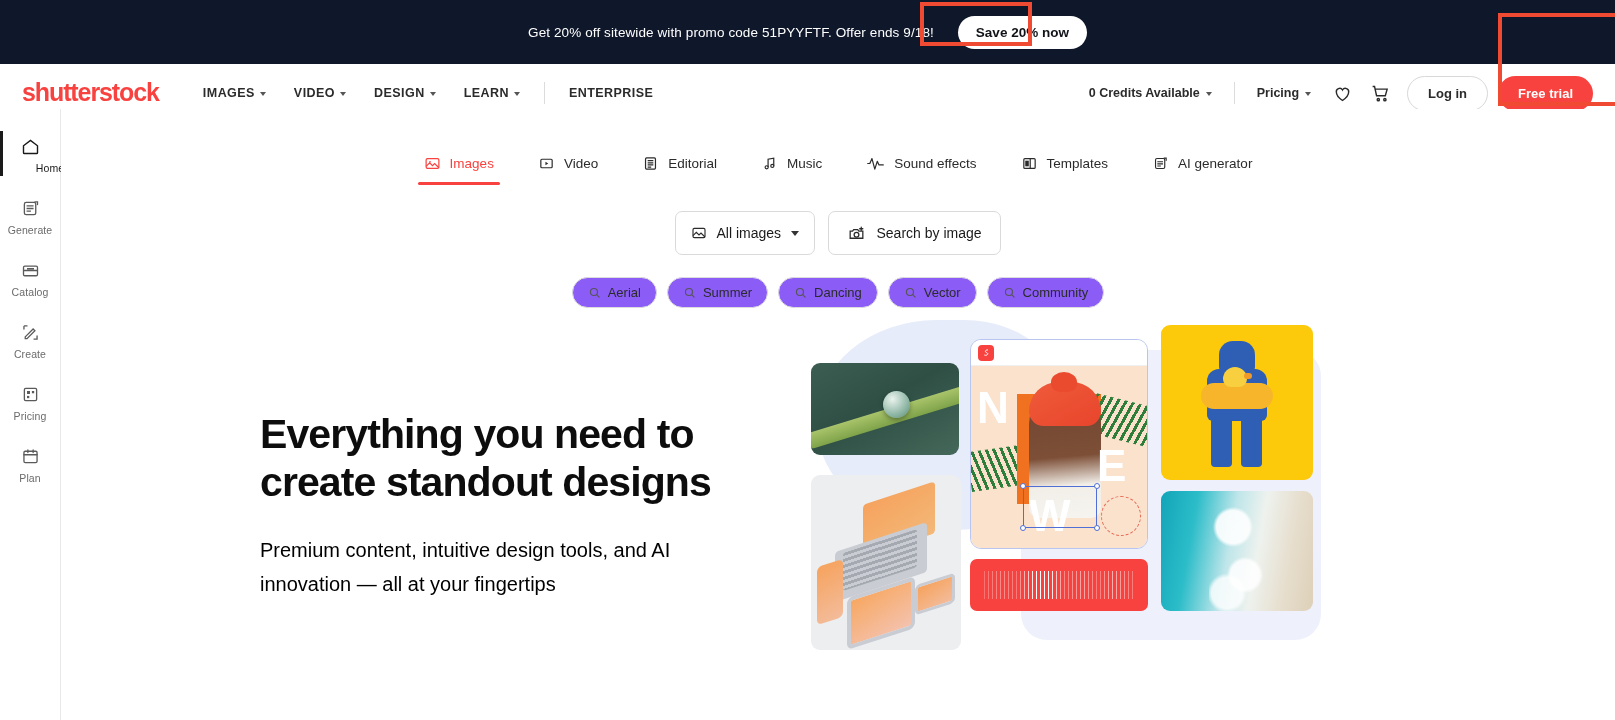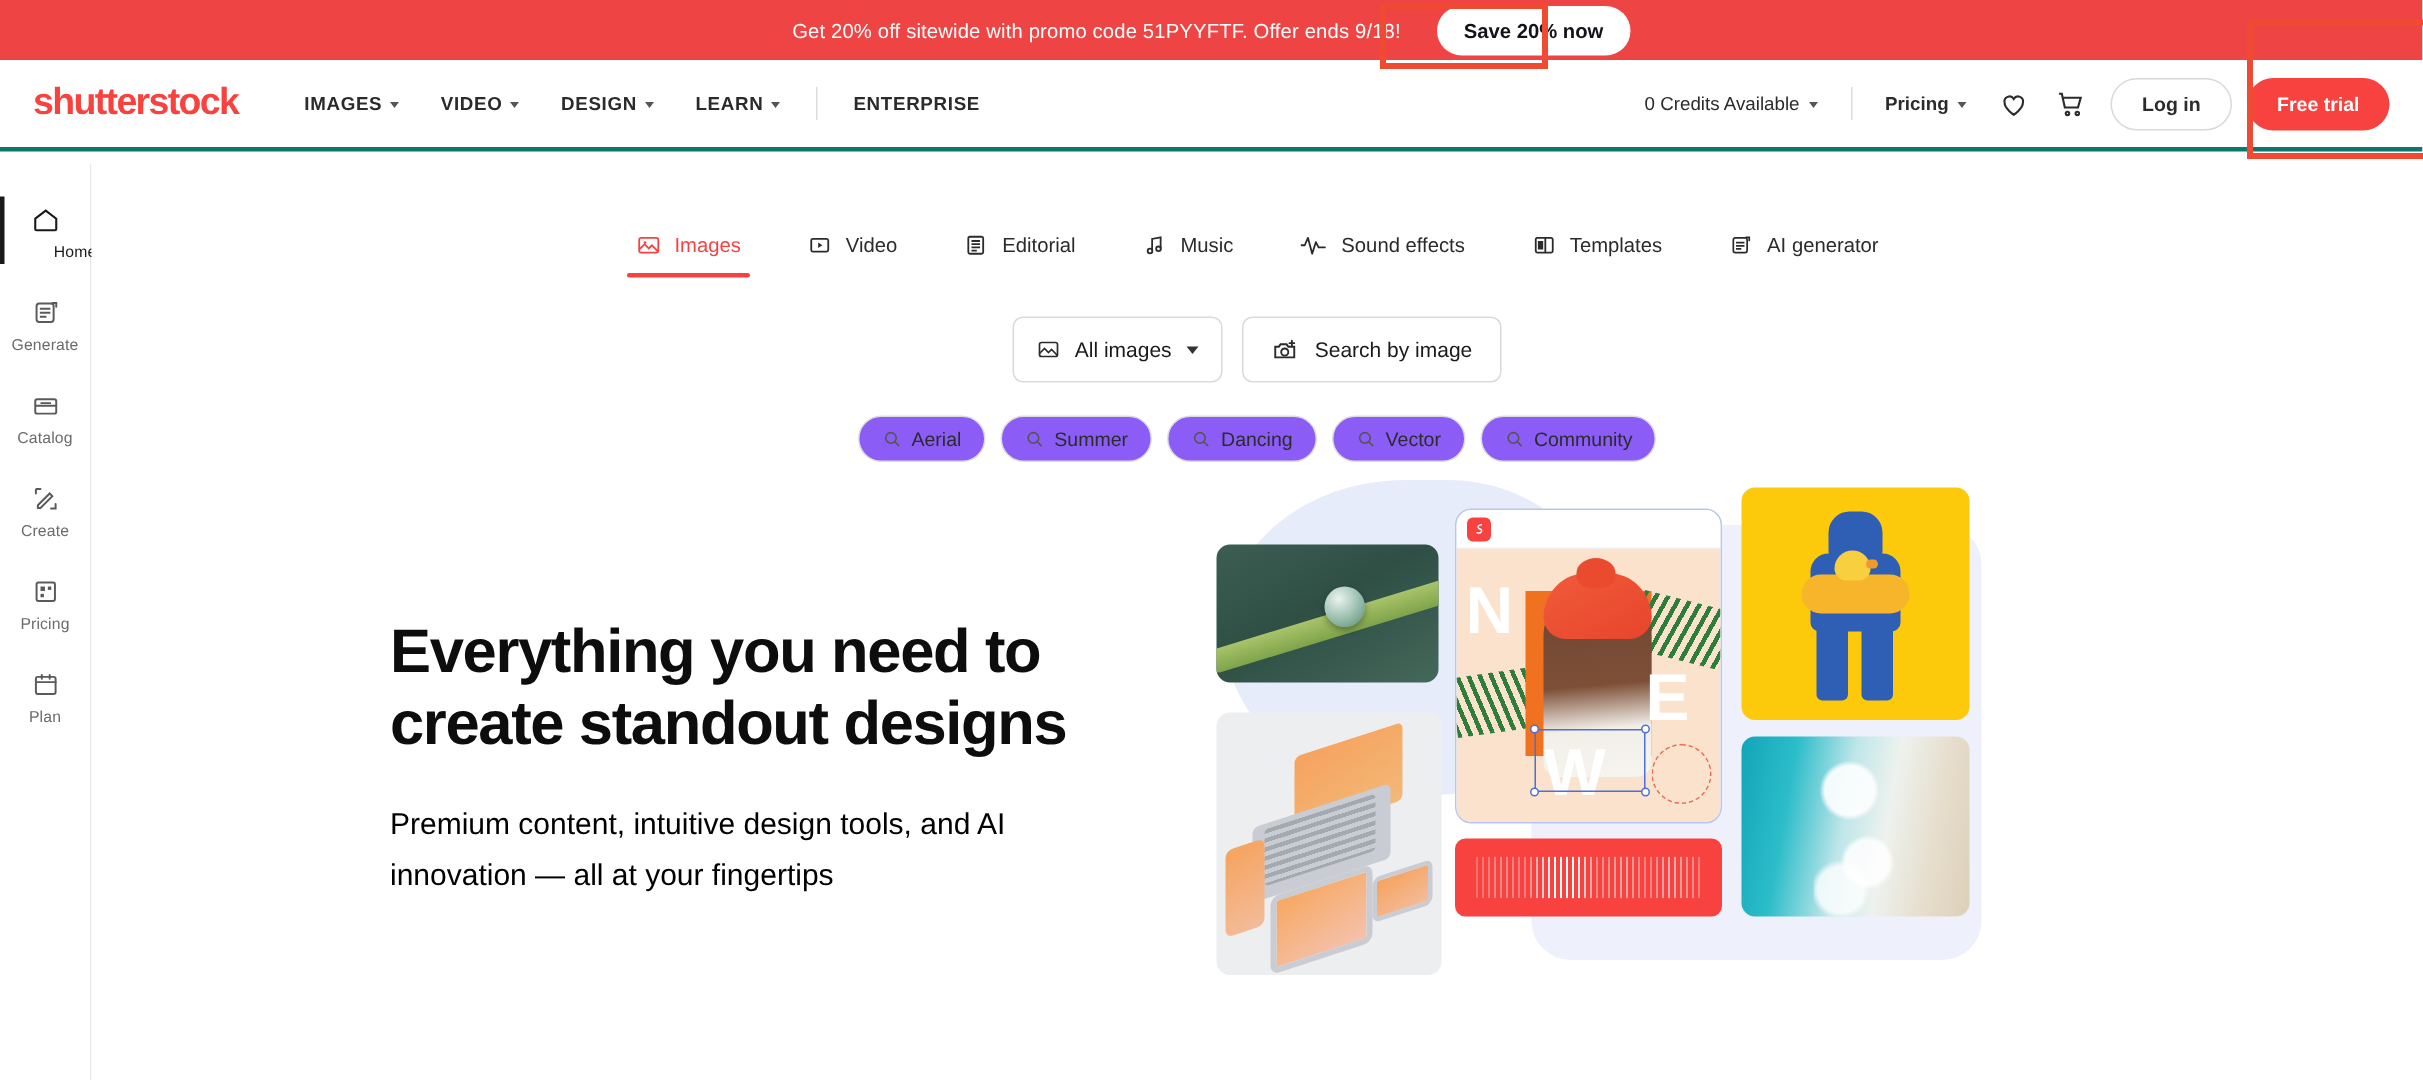--- a/index.html
+++ b/index.html
@@ -7,22 +7,22 @@
   body {
     font-family:"Liberation Sans", sans-serif;
     background:#ffffff;
     color:#111;
     -webkit-font-smoothing:antialiased;
   }
 
   
   .promo-banner{
     position:relative;
-    height:40px;
-    background:#ef4444;
+    height:64px;
+    background:#0f172a;
     display:flex;
     align-items:center;
     justify-content:center;
     gap:24px;
   }
   .promo-text{
     color:#ffffff;
     font-size:13.5px;
     letter-spacing:.1px;
   }
@@ -91,21 +91,21 @@
     top:1px;
   }
   .header-right{
     margin-left:auto;
     display:flex;
     align-items:center;
     gap:0;
   }
   .credits{
     display:flex;align-items:center;gap:6px;
-    font-size:12.5px;font-weight:400;color:#2b2b2b;
+    font-size:12.5px;font-weight:700;color:#2b2b2b;
     padding:6px 12px;cursor:pointer;white-space:nowrap;justify-content:center;
   }
   .pricing{
     display:flex;align-items:center;gap:6px;
     font-size:12.5px;font-weight:700;color:#2b2b2b;
     padding:6px 12px;cursor:pointer;white-space:nowrap;
   }
   .icon-btn{
     width:34px;height:34px;
     display:flex;align-items:center;justify-content:center;

